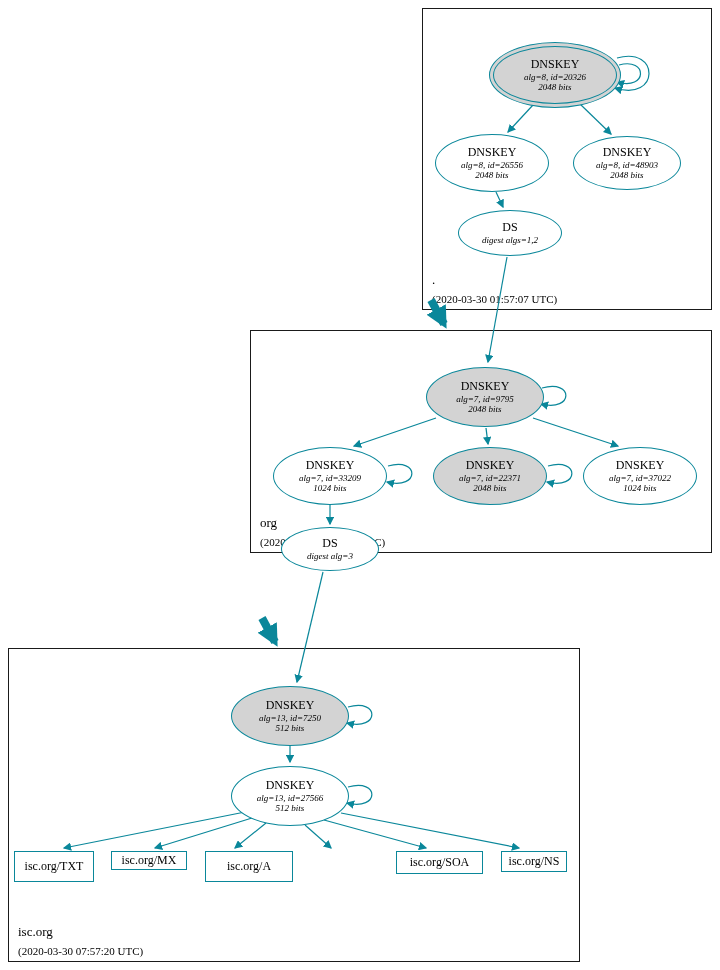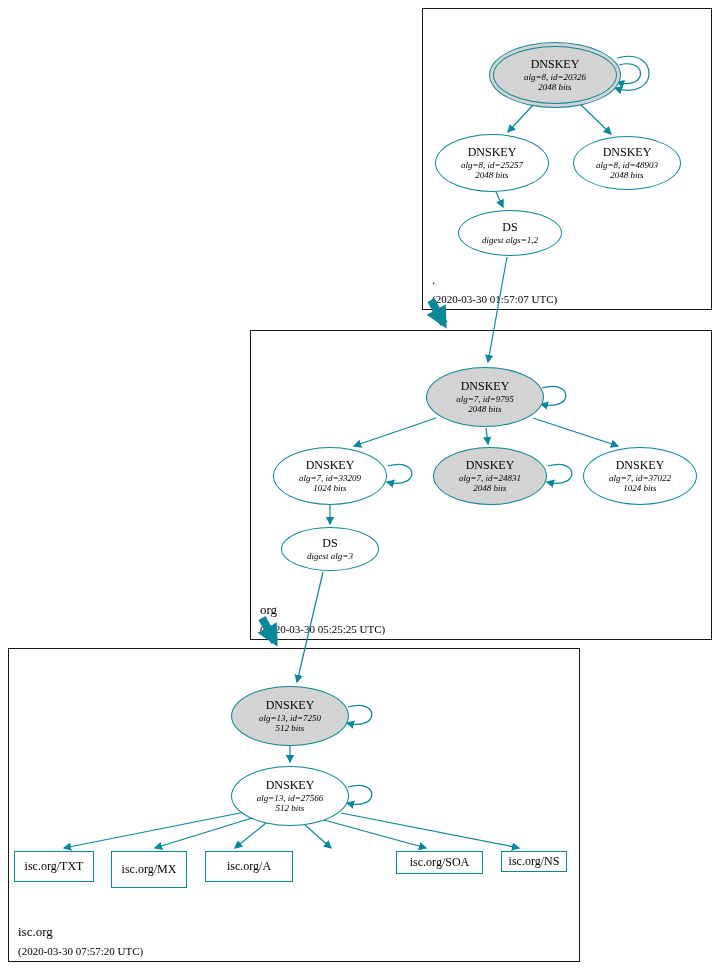--- a/index.html
+++ b/index.html
@@ -34,21 +34,21 @@
 </style>
 </head>
 <body>
 
 <div class="canvas">
 
   <div class="zone-box" style="left:422px;top:8px;width:290px;height:302px">
     <div class="zone-label">.</div>
     <div class="zone-ts">(2020-03-30 01:57:07 UTC)</div>
   </div>
-  <div class="zone-box" style="left:250px;top:330px;width:462px;height:310px">
+  <div class="zone-box" style="left:250px;top:330px;width:462px;height:223px">
     <div class="zone-label">org</div>
     <div class="zone-ts">(2020-03-30 05:25:25 UTC)</div>
   </div>
   <div class="zone-box" style="left:8px;top:648px;width:572px;height:314px">
     <div class="zone-label">isc.org</div>
     <div class="zone-ts">(2020-03-30 07:57:20 UTC)</div>
   </div>
 
   <svg class="edges" viewBox="0 0 720 970">
     <defs>
@@ -96,21 +96,21 @@
   </svg>
 
   <div class="node gray" style="left:489px;top:42px;width:132px;height:66px">
     <div class="inner-ring"></div>
     <div class="t1">DNSKEY</div>
     <div class="t2">alg=8, id=20326</div>
     <div class="t3">2048 bits</div>
   </div>
   <div class="node" style="left:435px;top:134px;width:114px;height:58px">
     <div class="t1">DNSKEY</div>
-    <div class="t2">alg=8, id=25257</div>
+    <div class="t2">alg=8, id=26556</div>
     <div class="t3">2048 bits</div>
   </div>
   <div class="node" style="left:573px;top:136px;width:108px;height:54px">
     <div class="t1">DNSKEY</div>
     <div class="t2">alg=8, id=48903</div>
     <div class="t3">2048 bits</div>
   </div>
   <div class="node" style="left:458px;top:210px;width:104px;height:46px">
     <div class="t1">DS</div>
     <div class="t2">digest algs=1,2</div>
@@ -121,21 +121,21 @@
     <div class="t2">alg=7, id=9795</div>
     <div class="t3">2048 bits</div>
   </div>
   <div class="node" style="left:273px;top:447px;width:114px;height:58px">
     <div class="t1">DNSKEY</div>
     <div class="t2">alg=7, id=33209</div>
     <div class="t3">1024 bits</div>
   </div>
   <div class="node gray" style="left:433px;top:447px;width:114px;height:58px">
     <div class="t1">DNSKEY</div>
-    <div class="t2">alg=7, id=24831</div>
+    <div class="t2">alg=7, id=22371</div>
     <div class="t3">2048 bits</div>
   </div>
   <div class="node" style="left:583px;top:447px;width:114px;height:58px">
     <div class="t1">DNSKEY</div>
     <div class="t2">alg=7, id=37022</div>
     <div class="t3">1024 bits</div>
   </div>
   <div class="node" style="left:281px;top:527px;width:98px;height:44px">
     <div class="t1">DS</div>
     <div class="t2">digest alg=3</div>
@@ -148,21 +148,21 @@
   </div>
   <div class="node" style="left:231px;top:766px;width:118px;height:60px">
     <div class="t1">DNSKEY</div>
     <div class="t2">alg=13, id=27566</div>
     <div class="t3">512 bits</div>
   </div>
 
   <div class="rrset" style="left:14px;top:851px;width:80px;height:31px">
     <span>isc.org/TXT</span>
   </div>
-  <div class="rrset" style="left:111px;top:851px;width:76px;height:37px">
+  <div class="rrset" style="left:111px;top:851px;width:76px;height:19px">
     <span>isc.org/MX</span>
   </div>
   <div class="rrset" style="left:205px;top:851px;width:88px;height:31px">
     <span>isc.org/A</span>
   </div>
   <div class="rrset" style="left:396px;top:851px;width:87px;height:23px">
     <span>isc.org/SOA</span>
   </div>
   <div class="rrset" style="left:501px;top:851px;width:66px;height:21px">
     <span>isc.org/NS</span>

